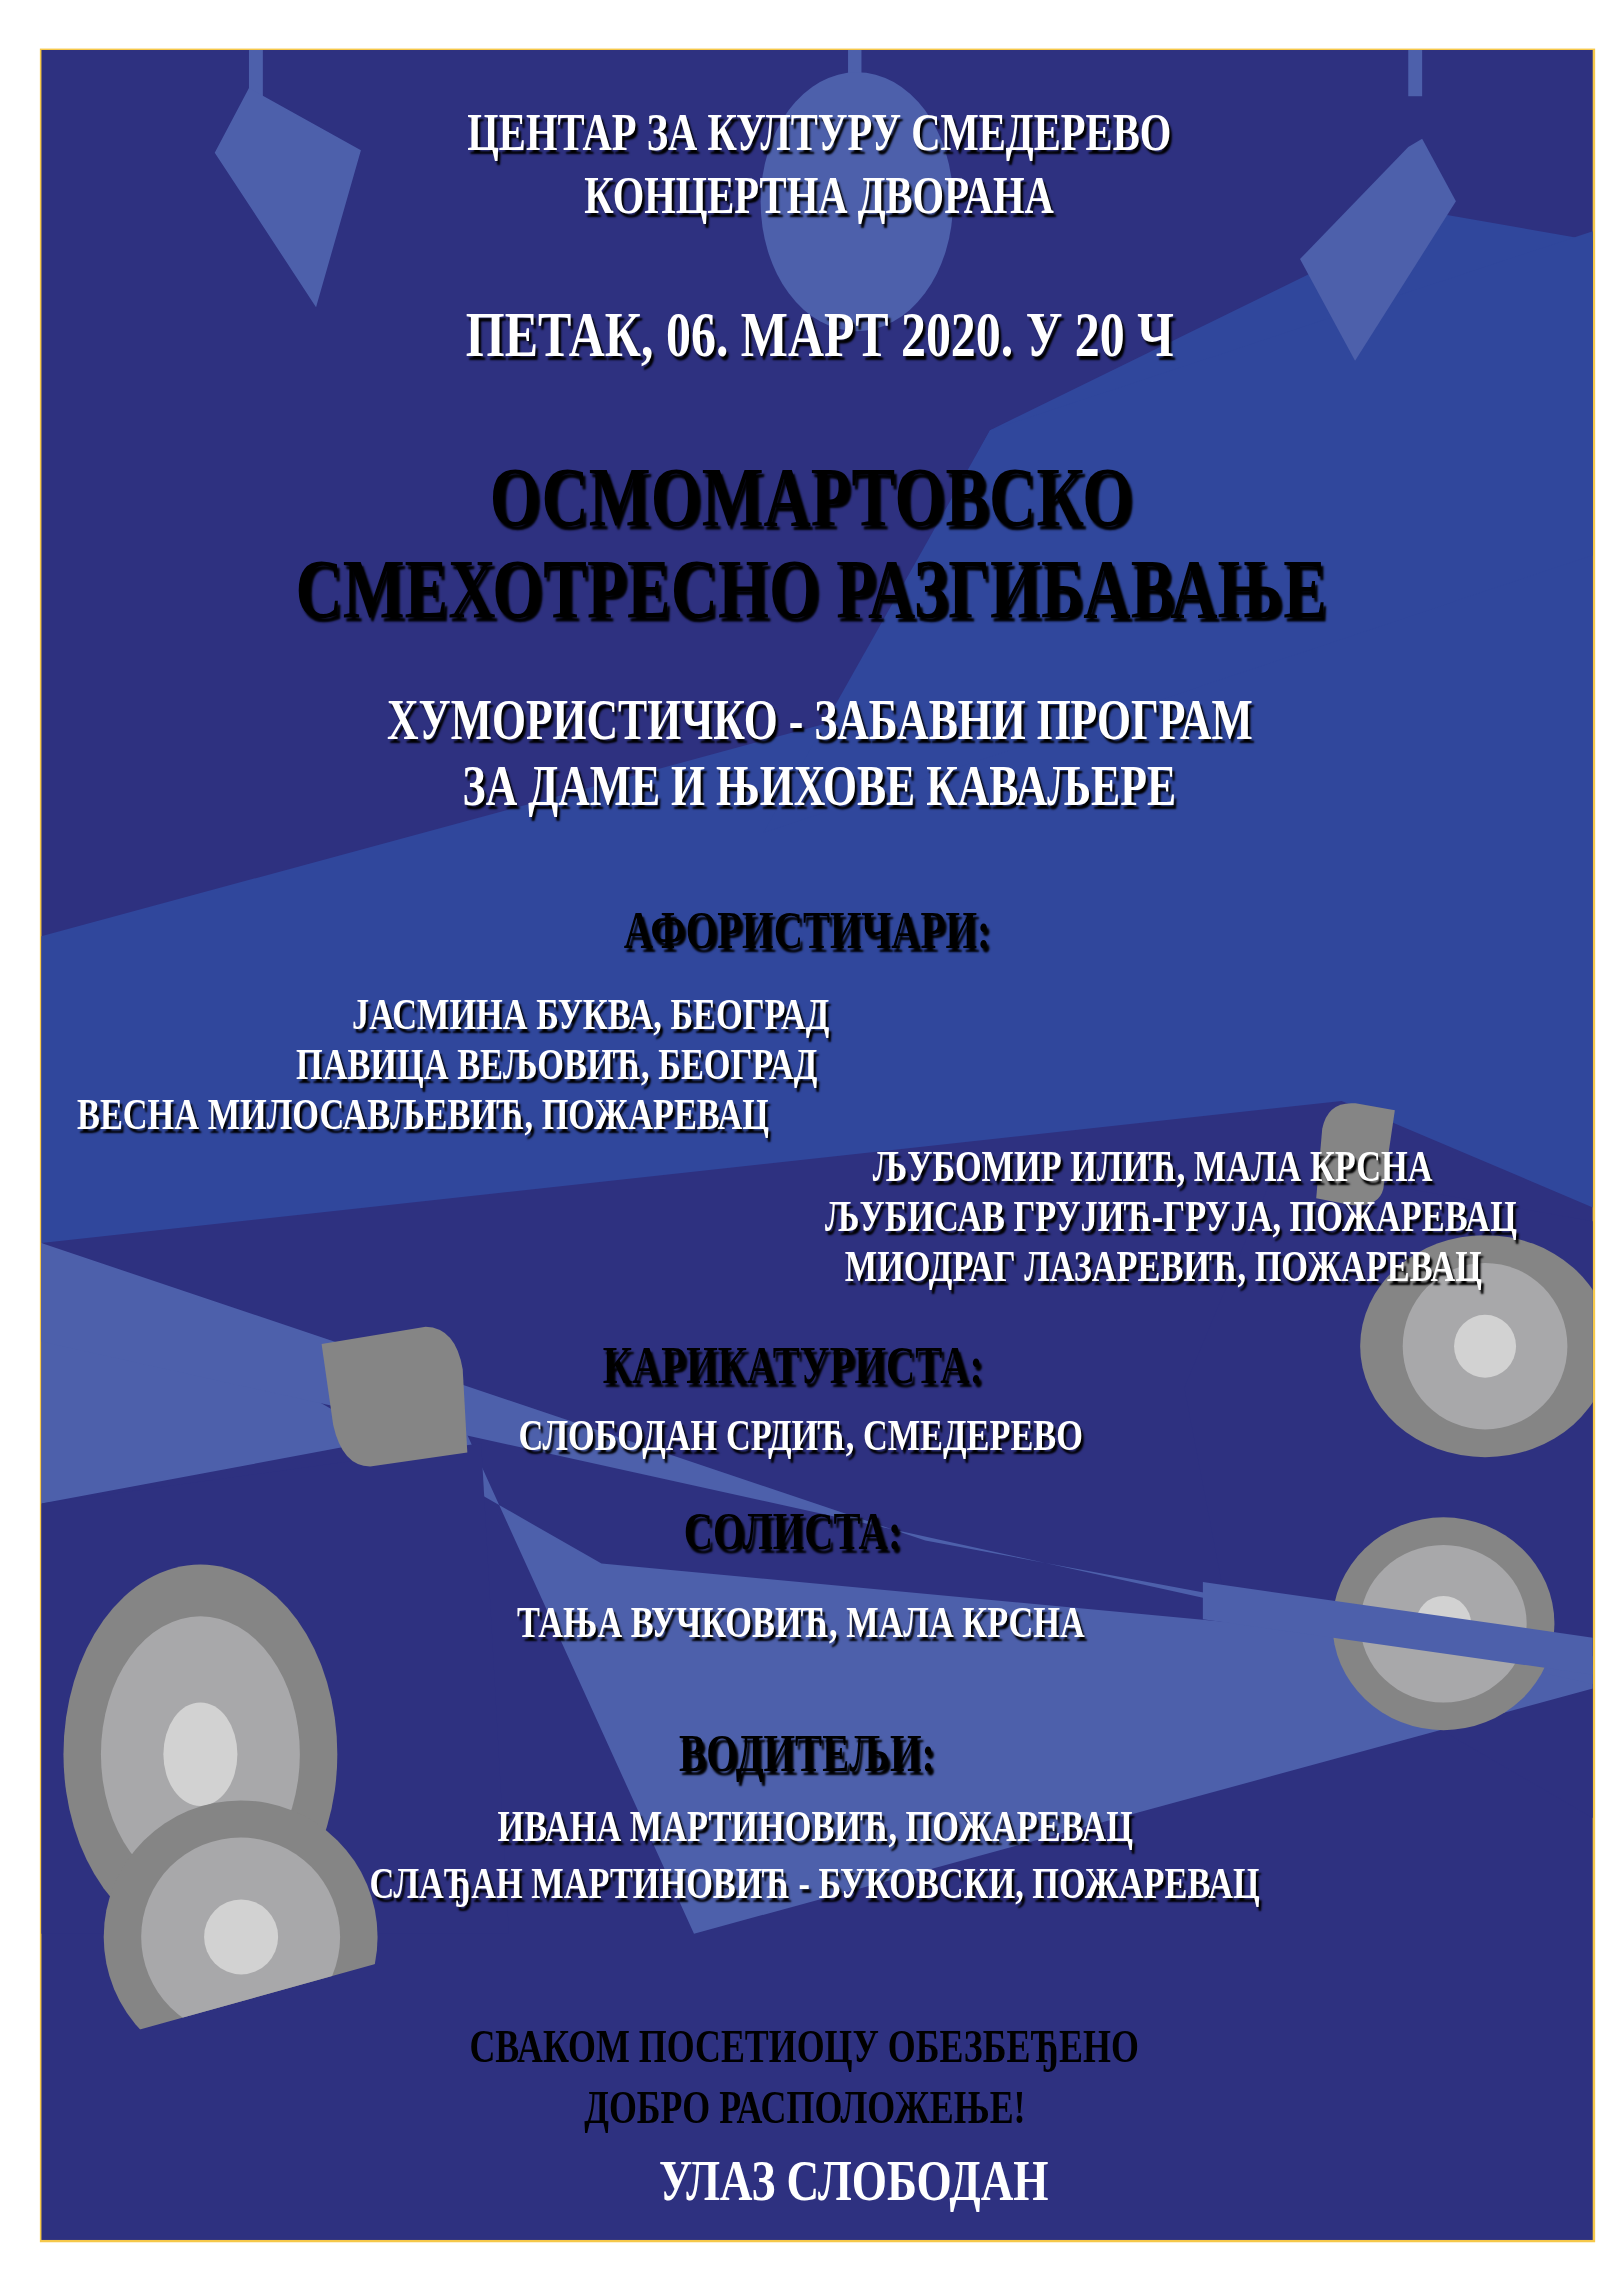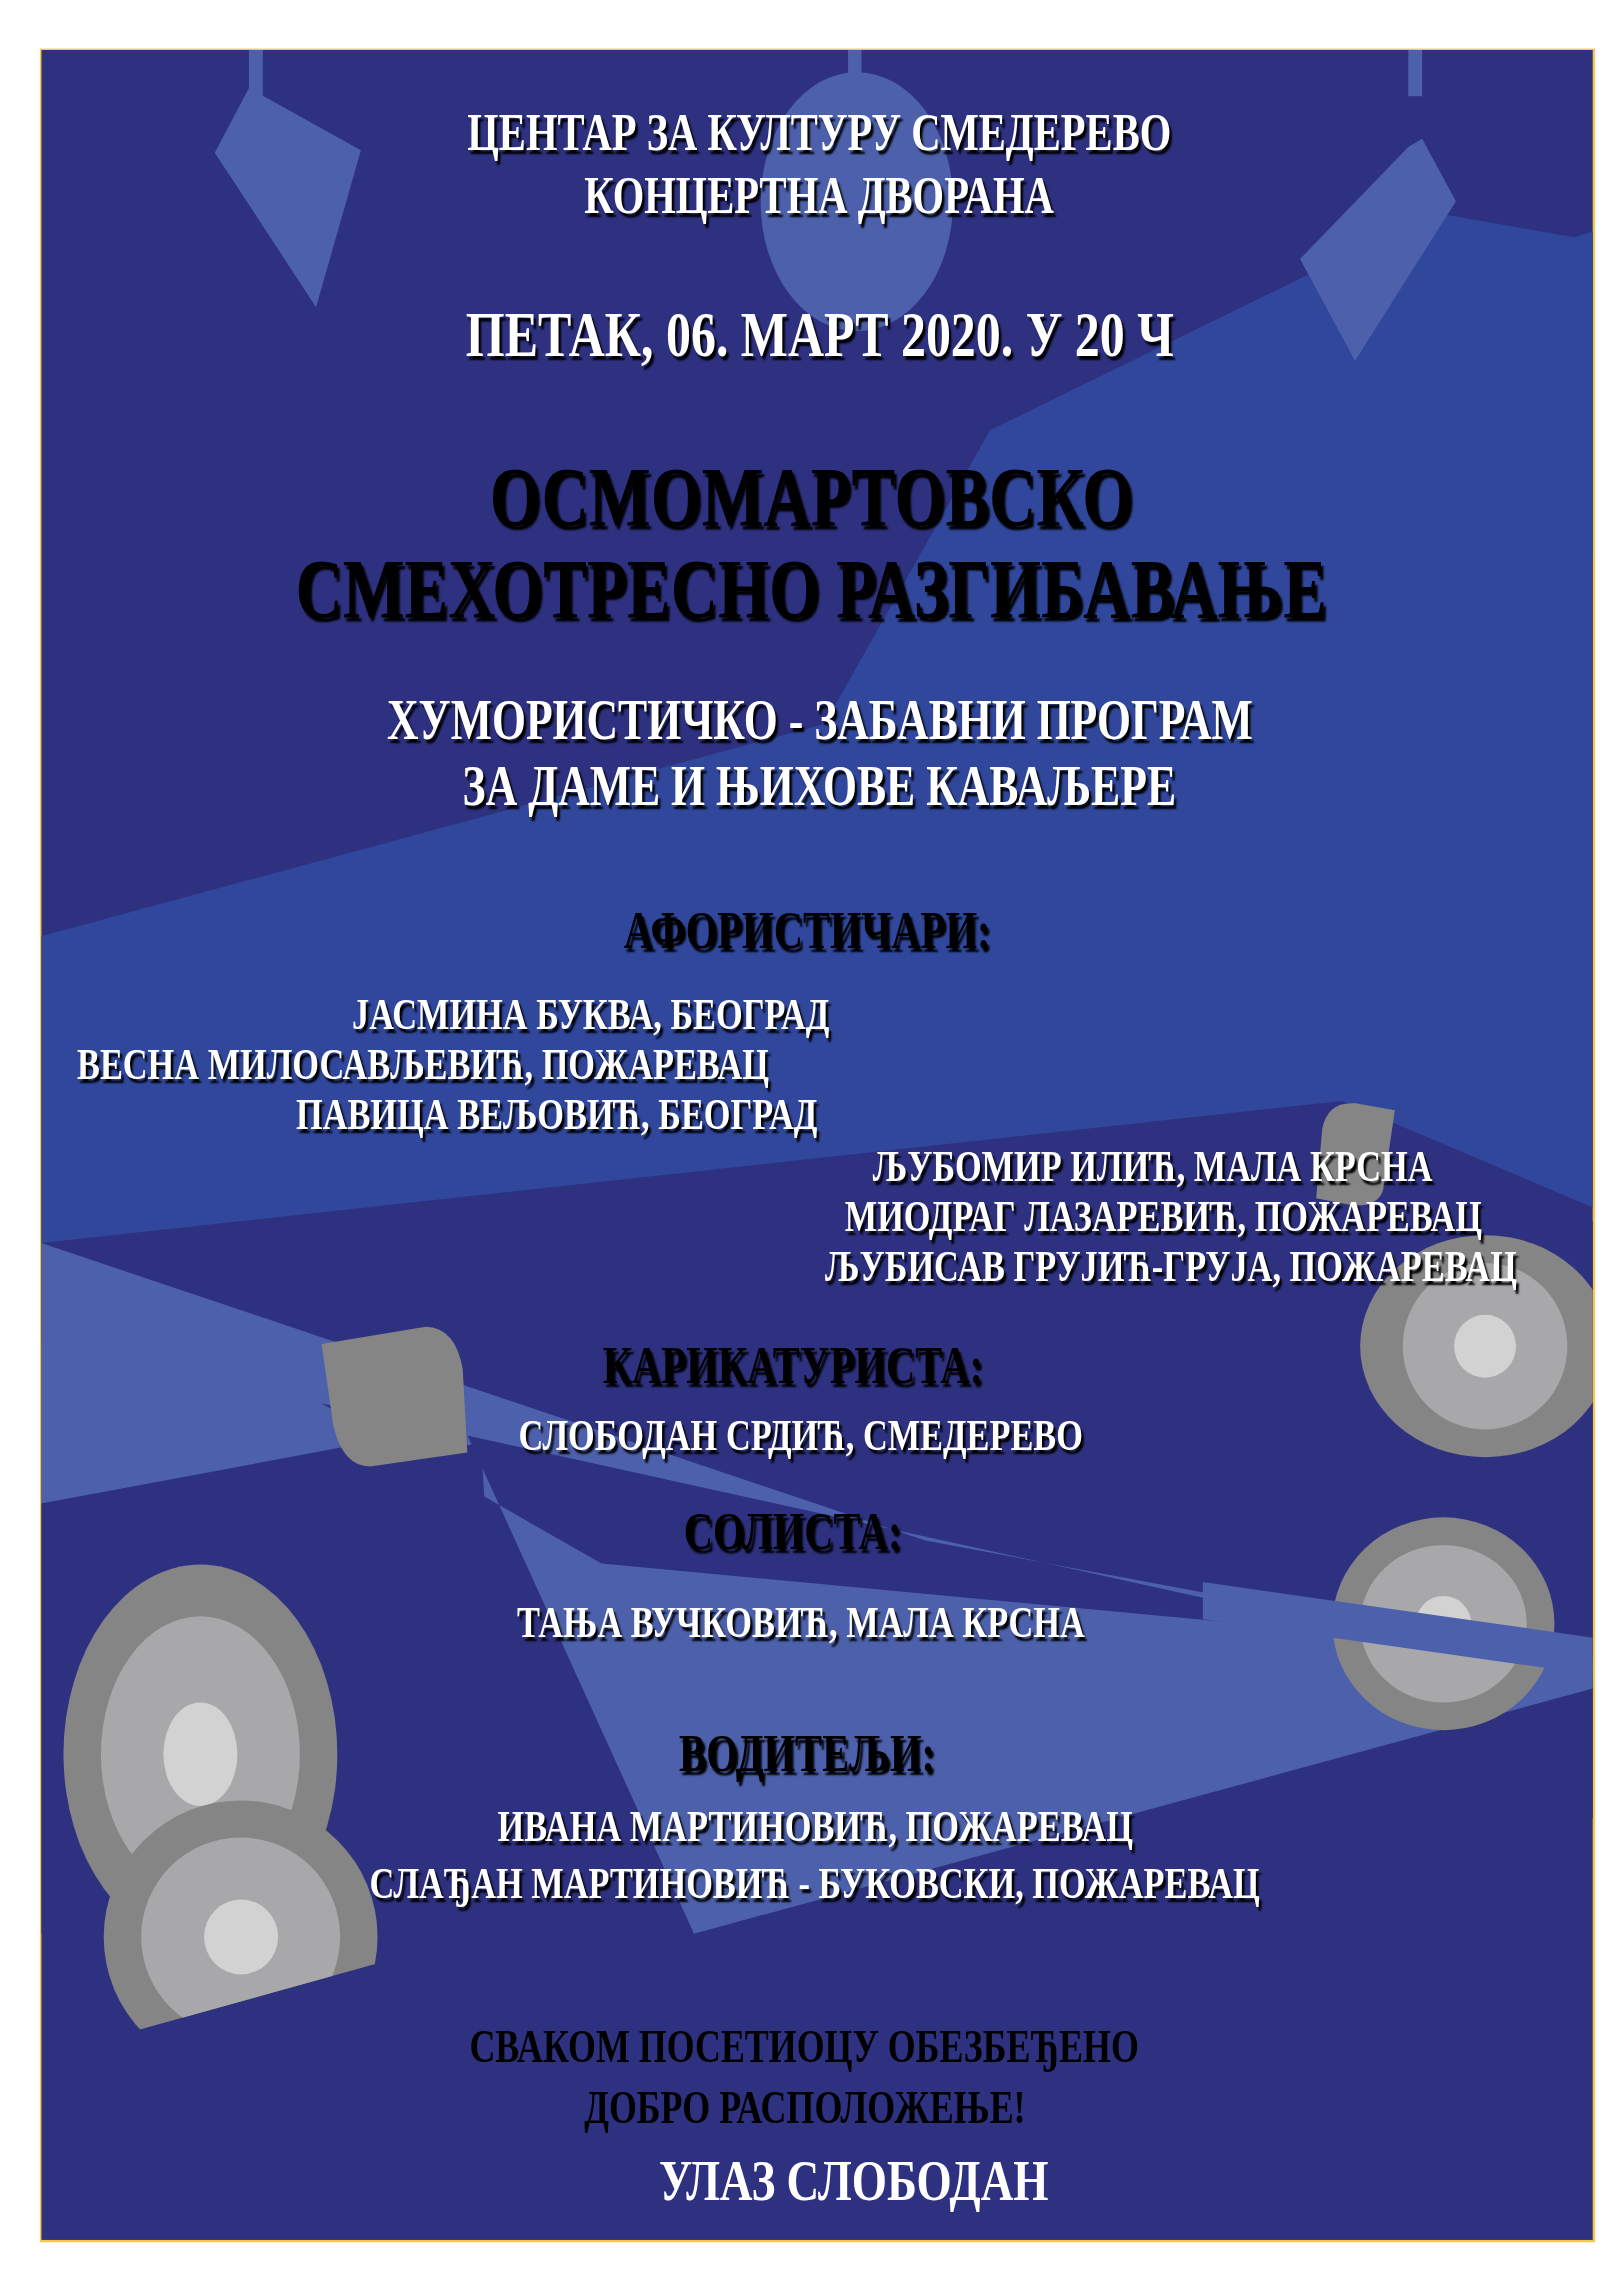--- a/index.html
+++ b/index.html
@@ -96,27 +96,27 @@
 
 <div class="t yellow" style="top:456px;font-size:84px;"><span class="narrow">ОСМОМАРТОВСКО</span></div>
 <div class="t yellow" style="top:548px;font-size:84px;"><span class="narrow">СМЕХОТРЕСНО РАЗГИБАВАЊЕ</span></div>
 
 <div class="t white" style="top:692px;font-size:56px;"><span class="narrow">ХУМОРИСТИЧКО - ЗАБАВНИ ПРОГРАМ</span></div>
 <div class="t white" style="top:758px;font-size:56px;"><span class="narrow">ЗА ДАМЕ И ЊИХОВЕ КАВАЉЕРЕ</span></div>
 
 <div class="t yellow" style="top:905px;font-size:52px;left:-4.6px;"><span class="narrow">АФОРИСТИЧАРИ:</span></div>
 <div style="position:absolute;left:69px;top:993px;">
   <div class="t white left" style="position:relative;width:auto;font-size:44px;height:50px;"><span class="narrow" style="transform-origin:left center;">ЈАСМИНА БУКВА, БЕОГРАД</span></div>
+  <div class="t white left" style="position:relative;width:auto;font-size:44px;height:50px;"><span class="narrow" style="transform-origin:left center;">ПАВИЦА ВЕЉОВИЋ, БЕОГРАД</span></div>
   <div class="t white left" style="position:relative;width:auto;font-size:44px;height:50px;"><span class="narrow" style="transform-origin:left center;">ВЕСНА МИЛОСАВЉЕВИЋ, ПОЖАРЕВАЦ</span></div>
-  <div class="t white left" style="position:relative;width:auto;font-size:44px;height:50px;"><span class="narrow" style="transform-origin:left center;">ПАВИЦА ВЕЉОВИЋ, БЕОГРАД</span></div>
 </div>
 <div style="position:absolute;right:95px;top:1145px;width:925px;">
   <div class="t white right" style="position:relative;width:925px;font-size:44px;height:50px;"><span class="narrow" style="transform-origin:right center;">ЉУБОМИР ИЛИЋ, МАЛА КРСНА</span></div>
+  <div class="t white right" style="position:relative;width:925px;font-size:44px;height:50px;"><span class="narrow" style="transform-origin:right center;">ЉУБИСАВ ГРУЈИЋ-ГРУЈА, ПОЖАРЕВАЦ</span></div>
   <div class="t white right" style="position:relative;width:925px;font-size:44px;height:50px;"><span class="narrow" style="transform-origin:right center;">МИОДРАГ ЛАЗАРЕВИЋ, ПОЖАРЕВАЦ</span></div>
-  <div class="t white right" style="position:relative;width:925px;font-size:44px;height:50px;"><span class="narrow" style="transform-origin:right center;">ЉУБИСАВ ГРУЈИЋ-ГРУЈА, ПОЖАРЕВАЦ</span></div>
 </div>
 
 <div class="t yellow" style="top:1340px;font-size:52px;left:-18.5px;"><span class="narrow">КАРИКАТУРИСТА:</span></div>
 <div class="t white" style="top:1414px;font-size:44px;left:-18.5px;"><span class="narrow">СЛОБОДАН СРДИЋ, СМЕДЕРЕВО</span></div>
 
 <div class="t yellow" style="top:1506px;font-size:52px;left:-18.5px;"><span class="narrow">СОЛИСТА:</span></div>
 <div class="t white" style="top:1601px;font-size:44px;left:-18.5px;"><span class="narrow">ТАЊА ВУЧКОВИЋ, МАЛА КРСНА</span></div>
 
 <div class="t yellow" style="top:1728px;font-size:52px;left:-4.6px;"><span class="narrow">ВОДИТЕЉИ:</span></div>
 <div class="t white" style="top:1805px;font-size:44px;left:-4.6px;"><span class="narrow">ИВАНА МАРТИНОВИЋ, ПОЖАРЕВАЦ</span></div>

